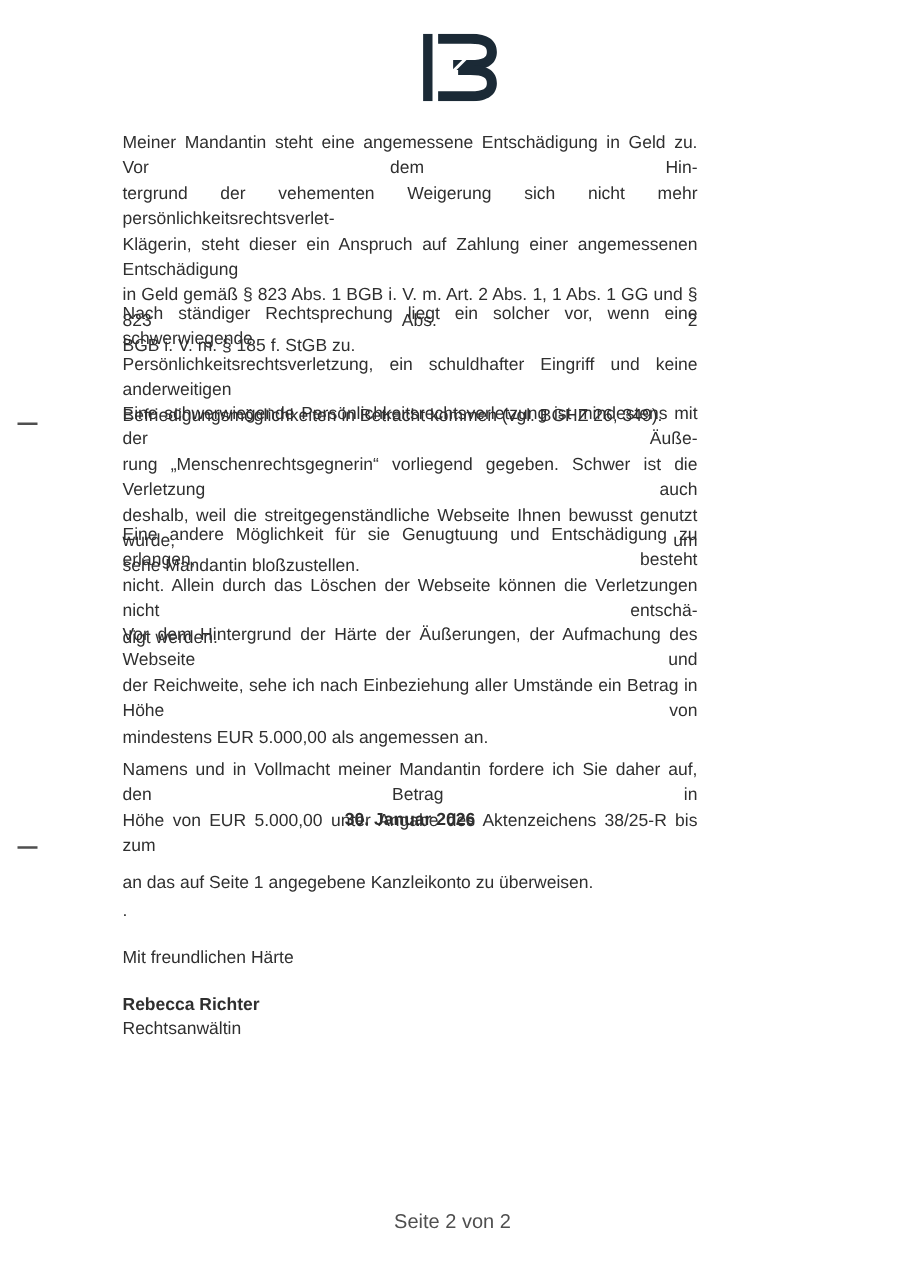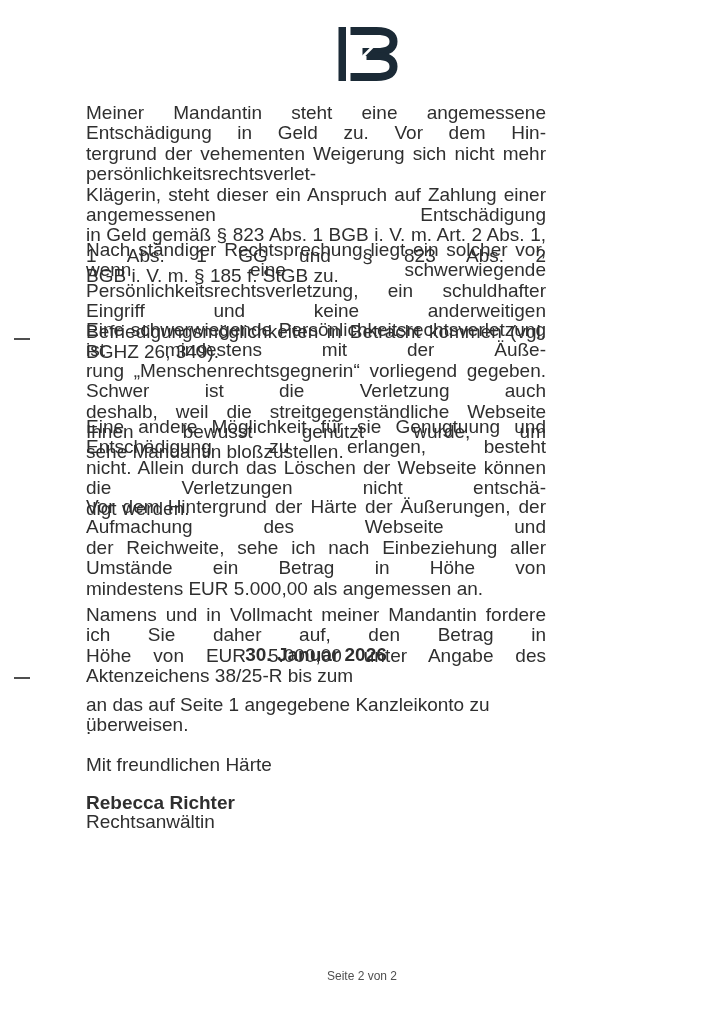--- a/index.html
+++ b/index.html
@@ -23,23 +23,23 @@
     position: absolute;
     left: 14px;
     width: 16px;
     height: 2px;
     background: #4f4f4f;
   }
   .fold-mark.top { top: 338px; }
   .fold-mark.bottom { top: 677px; }
   .block {
     position: absolute;
-    left: 86px;
+    left: 98px;
     width: 460px;
-    font-size: 19px;
+    font-size: 14px;
     line-height: 20.4px;
   }
   .block .line {
     text-align: justify;
     text-align-last: justify;
   }
   .block .line.last {
     text-align-last: left;
   }
   .p1 { top: 103px; }
@@ -57,21 +57,21 @@
   .dot-line { top: 718px; }
   .salutation { top: 755px; }
   .sig-name { top: 793px; font-weight: bold; }
   .sig-title { top: 812px; }
   .footer {
     position: absolute;
     left: 0;
     top: 969px;
     width: 724px;
     text-align: center;
-    font-size: 12px;
+    font-size: 16px;
     color: #4f4f4f;
   }
 </style>
 </head>
 <body>
 
 <div class="page">
 
   <div class="logo">
     <svg width="60" height="54" viewBox="0 0 59 54" xmlns="http://www.w3.org/2000/svg">

